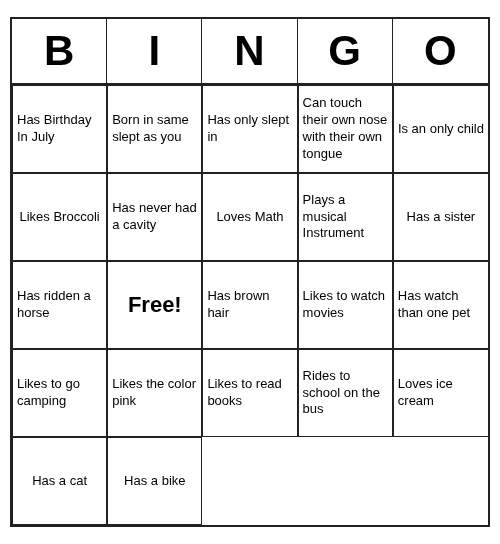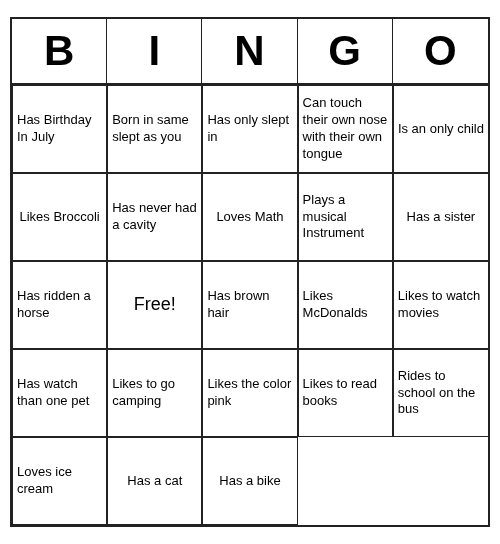--- a/index.html
+++ b/index.html
@@ -38,22 +38,22 @@
       min-height: 88px;
       display: flex;
       align-items: center;
       justify-content: center;
       text-align: left;
       padding: 4px;
       font-size: 13px;
       line-height: 1.3;
     }
     .bingo-cell.free {
-      font-size: 18px;
-      font-weight: normal;
+      font-size: 22px;
+      font-weight: bold;
     }
     .bingo-cell:nth-child(5n) { border-right: none; }
   </style>
 </head>
 <body>
 
 <div class="bingo-card">
   <div class="bingo-header">
   <div class="bingo-letter">B</div>
       <div class="bingo-letter">I</div>
@@ -68,21 +68,20 @@
       <div class="bingo-cell">Can touch their own nose with their own tongue</div>
       <div class="bingo-cell">Is an only child</div>
       <div class="bingo-cell">Likes Broccoli</div>
       <div class="bingo-cell">Has never had a cavity</div>
       <div class="bingo-cell">Loves Math</div>
       <div class="bingo-cell">Plays a musical Instrument</div>
       <div class="bingo-cell">Has a sister</div>
       <div class="bingo-cell">Has ridden a horse</div>
       <div class="bingo-cell free">Free!</div>
       <div class="bingo-cell">Has brown hair</div>
-      <div class="bingo-cell">Likes McDonalds</div>
       <div class="bingo-cell">Likes to watch movies</div>
       <div class="bingo-cell">Has watch than one pet</div>
       <div class="bingo-cell">Likes to go camping</div>
       <div class="bingo-cell">Likes the color pink</div>
       <div class="bingo-cell">Likes to read books</div>
       <div class="bingo-cell">Rides to school on the bus</div>
       <div class="bingo-cell">Loves ice cream</div>
       <div class="bingo-cell">Has a cat</div>
       <div class="bingo-cell">Has a bike</div>
     </div>

